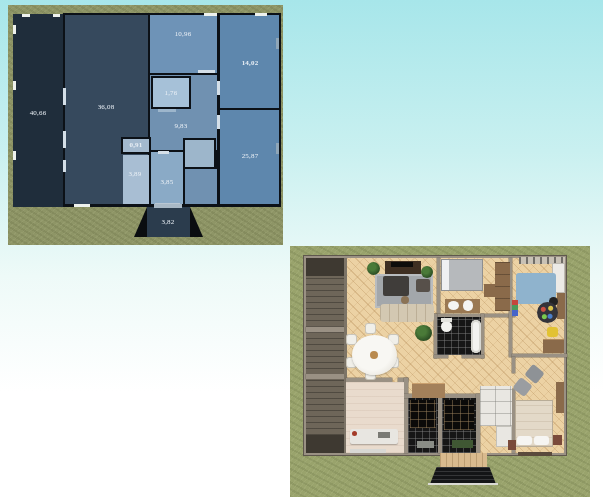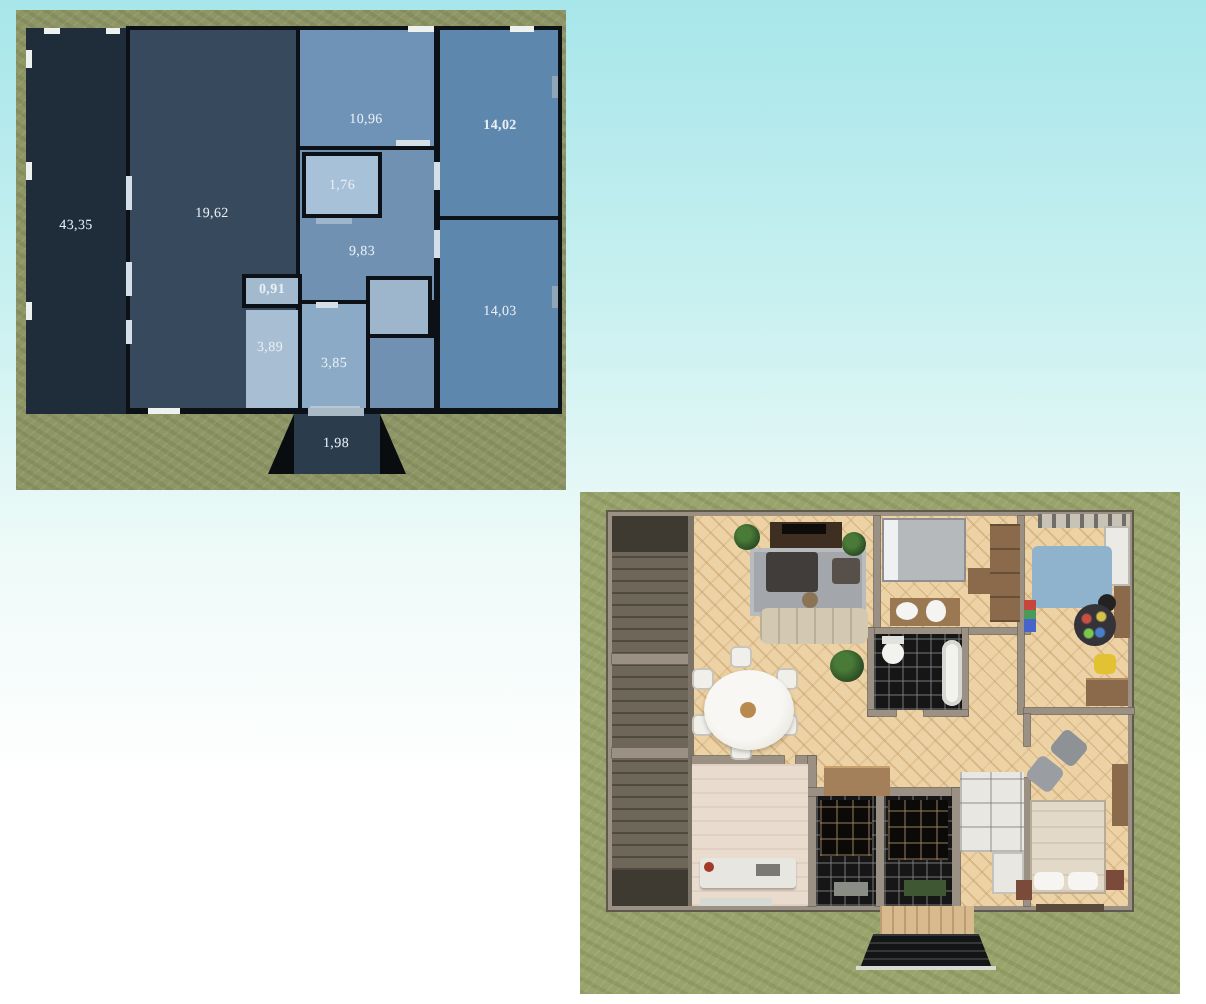--- a/index.html
+++ b/index.html
@@ -72,31 +72,31 @@
     <div class="abs win" style="left:247px;top:8px;width:12px;height:3px;"></div>
     <div class="abs" style="left:268px;top:33px;width:3px;height:11px;background:#8fa6b8;"></div>
     <div class="abs" style="left:268px;top:138px;width:3px;height:11px;background:#8fa6b8;"></div>
     <div class="abs win" style="left:66px;top:199px;width:16px;height:3px;"></div>
 
     <div class="abs" style="left:139px;top:202px;width:43px;height:30px;background:#2b3c4d;"></div>
     <div class="abs" style="left:126px;top:202px;width:13px;height:30px;background:#0a0d10;clip-path:polygon(100% 0,100% 100%,0 100%);"></div>
     <div class="abs" style="left:182px;top:202px;width:13px;height:30px;background:#0a0d10;clip-path:polygon(0 0,100% 100%,0 100%);"></div>
     <div class="abs" style="left:146px;top:199px;width:28px;height:4px;background:#a9b9c6;"></div>
 
-    <span class="lbl" style="left:30px;top:108px;">43,35</span>
-    <span class="lbl" style="left:98px;top:102px;">19,62</span>
-    <span class="lbl" style="left:175px;top:55px;">10,96</span>
+    <span class="lbl" style="left:30px;top:108px;">40,66</span>
+    <span class="lbl" style="left:98px;top:102px;">36,08</span>
+    <span class="lbl" style="left:175px;top:29px;">10,96</span>
     <span class="lbl" style="left:242px;top:58px;font-weight:bold;">14,02</span>
     <span class="lbl" style="left:163px;top:88px;">1,76</span>
     <span class="lbl" style="left:173px;top:121px;">9,83</span>
-    <span class="lbl" style="left:242px;top:151px;">14,03</span>
+    <span class="lbl" style="left:242px;top:151px;">25,87</span>
     <span class="lbl" style="left:128px;top:140px;font-weight:bold;">0,91</span>
     <span class="lbl" style="left:127px;top:169px;">3,89</span>
     <span class="lbl" style="left:159px;top:177px;">3,85</span>
-    <span class="lbl" style="left:160px;top:217px;">1,98</span>
+    <span class="lbl" style="left:160px;top:217px;">3,82</span>
   </div>
 
   <div class="abs grass3d" style="left:290px;top:246px;width:300px;height:251px;">
 
     <div class="abs" style="left:13px;top:9px;width:264px;height:201px;background:#9a9184;border:1px solid #5f584d;box-sizing:border-box;"></div>
     <div class="abs parquet" style="left:56px;top:12px;width:218px;height:195px;"></div>
 
     <div class="abs planks" style="left:16px;top:12px;width:40px;height:195px;"></div>
     <div class="abs" style="left:16px;top:12px;width:40px;height:18px;background:#3e3931;"></div>
     <div class="abs" style="left:16px;top:189px;width:40px;height:18px;background:#3e3931;"></div>

